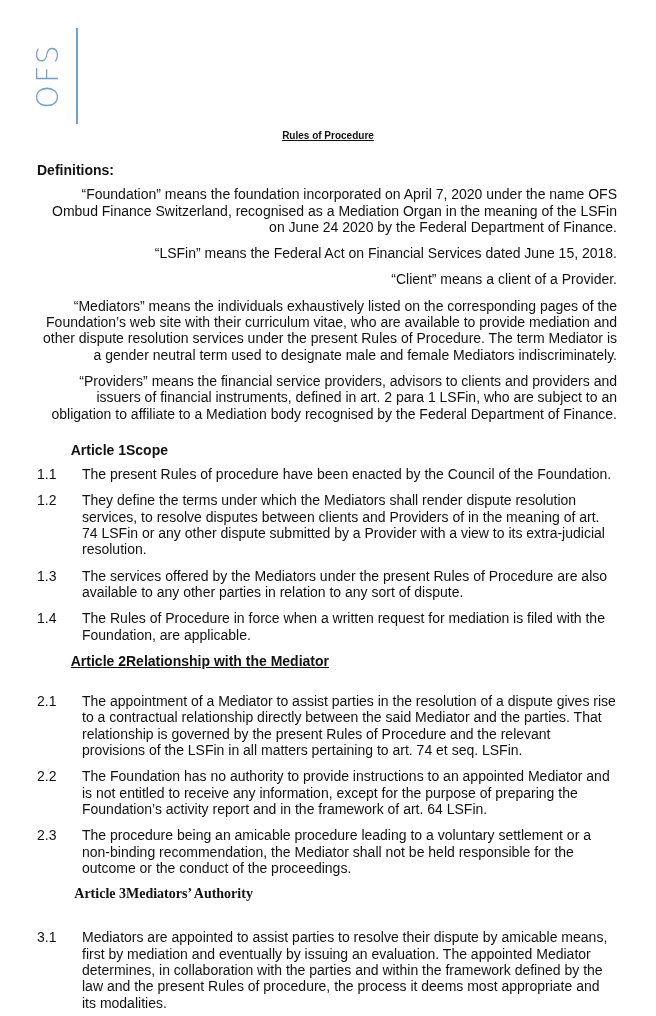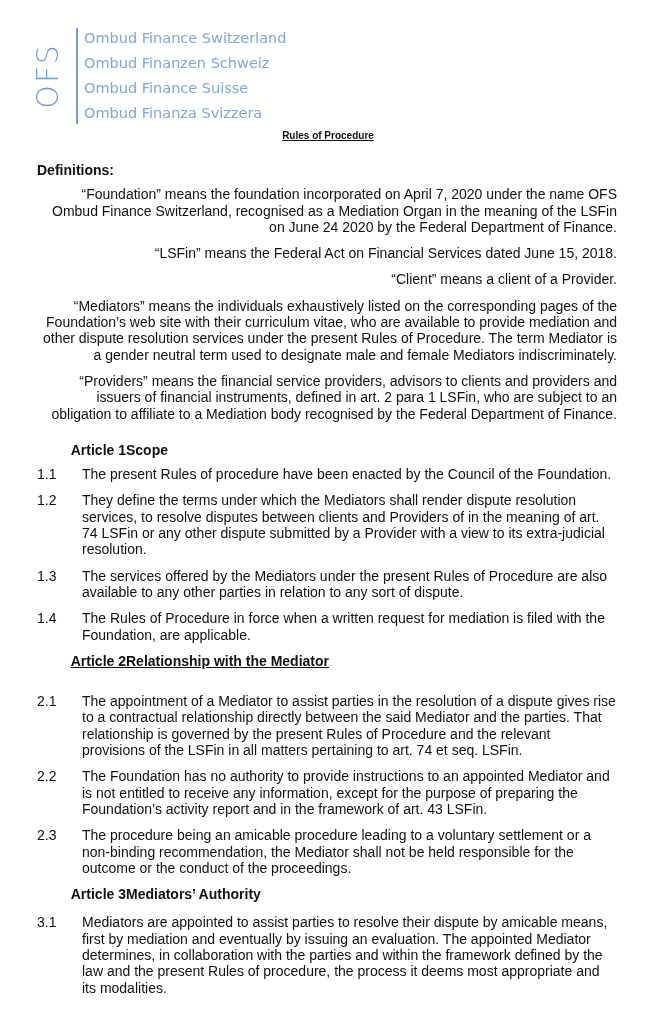--- a/index.html
+++ b/index.html
@@ -26,26 +26,20 @@
     .clause .ct { flex: 1; }
   </style>
 </head>
 <body>
 
 <div class="logo">
   <div class="logo-ofs">
       <span>OFS</span>
     </div>
   <div class="logo-bar"></div>
-  <div class="logo-lines">
-    <div class="logo-line">Ombud Finance Switzerland</div>
-    <div class="logo-line">Ombud Finanzen Schweiz</div>
-    <div class="logo-line">Ombud Finance Suisse</div>
-    <div class="logo-line">Ombud Finanza Svizzera</div>
-  </div>
 </div>
 
 <div class="title">Rules of Procedure</div>
 
 <div class="content">
   <div class="def-heading">Definitions:</div>
   <p class="para">“Foundation” means the foundation incorporated on April 7, 2020 under the name OFS Ombud Finance Switzerland, recognised as a Mediation Organ in the meaning of the LSFin on June 24 2020 by the Federal Department of Finance.</p>
   <p class="para">“LSFin” means the Federal Act on Financial Services dated June 15, 2018.</p>
   <p class="para">“Client” means a client of a Provider.</p>
   <p class="para">“Mediators” means the individuals exhaustively listed on the corresponding pages of the Foundation’s web site with their curriculum vitae, who are available to provide mediation and other dispute resolution services under the present Rules of Procedure. The term Mediator is a gender neutral term used to designate male and female Mediators indiscriminately.</p>
@@ -75,28 +69,28 @@
   <div class="article-heading" style="margin-bottom:24px;text-decoration:underline;">
     <span class="num">Article 2</span>
     <span>Relationship with the Mediator</span>
   </div>
   <div class="clause">
       <span class="cn">2.1</span>
       <span class="ct">The appointment of a Mediator to assist parties in the resolution of a dispute gives rise to a contractual relationship directly between the said Mediator and the parties. That relationship is governed by the present Rules of Procedure and the relevant provisions of the LSFin in all matters pertaining to art. 74 et seq. LSFin.</span>
     </div>
   <div class="clause">
       <span class="cn">2.2</span>
-      <span class="ct">The Foundation has no authority to provide instructions to an appointed Mediator and is not entitled to receive any information, except for the purpose of preparing the Foundation’s activity report and in the framework of art. 43 LSFin.</span>
+      <span class="ct">The Foundation has no authority to provide instructions to an appointed Mediator and is not entitled to receive any information, except for the purpose of preparing the Foundation’s activity report and in the framework of art. 64 LSFin.</span>
     </div>
   <div class="clause">
       <span class="cn">2.3</span>
       <span class="ct">The procedure being an amicable procedure leading to a voluntary settlement or a non-binding recommendation, the Mediator shall not be held responsible for the outcome or the conduct of the proceedings.</span>
     </div>
 
-  <div class="article-heading" style="margin-bottom:12px;">
+  <div class="article-heading" style="margin-bottom:27px;font-family:Liberation Serif, serif;">
     <span class="num">Article 3</span>
     <span>Mediators’ Authority</span>
   </div>
   <div class="clause">
       <span class="cn">3.1</span>
       <span class="ct">Mediators are appointed to assist parties to resolve their dispute by amicable means, first by mediation and eventually by issuing an evaluation. The appointed Mediator determines, in collaboration with the parties and within the framework defined by the law and the present Rules of procedure, the process it deems most appropriate and its modalities.</span>
     </div>
 </div>
 
 </body></html>

